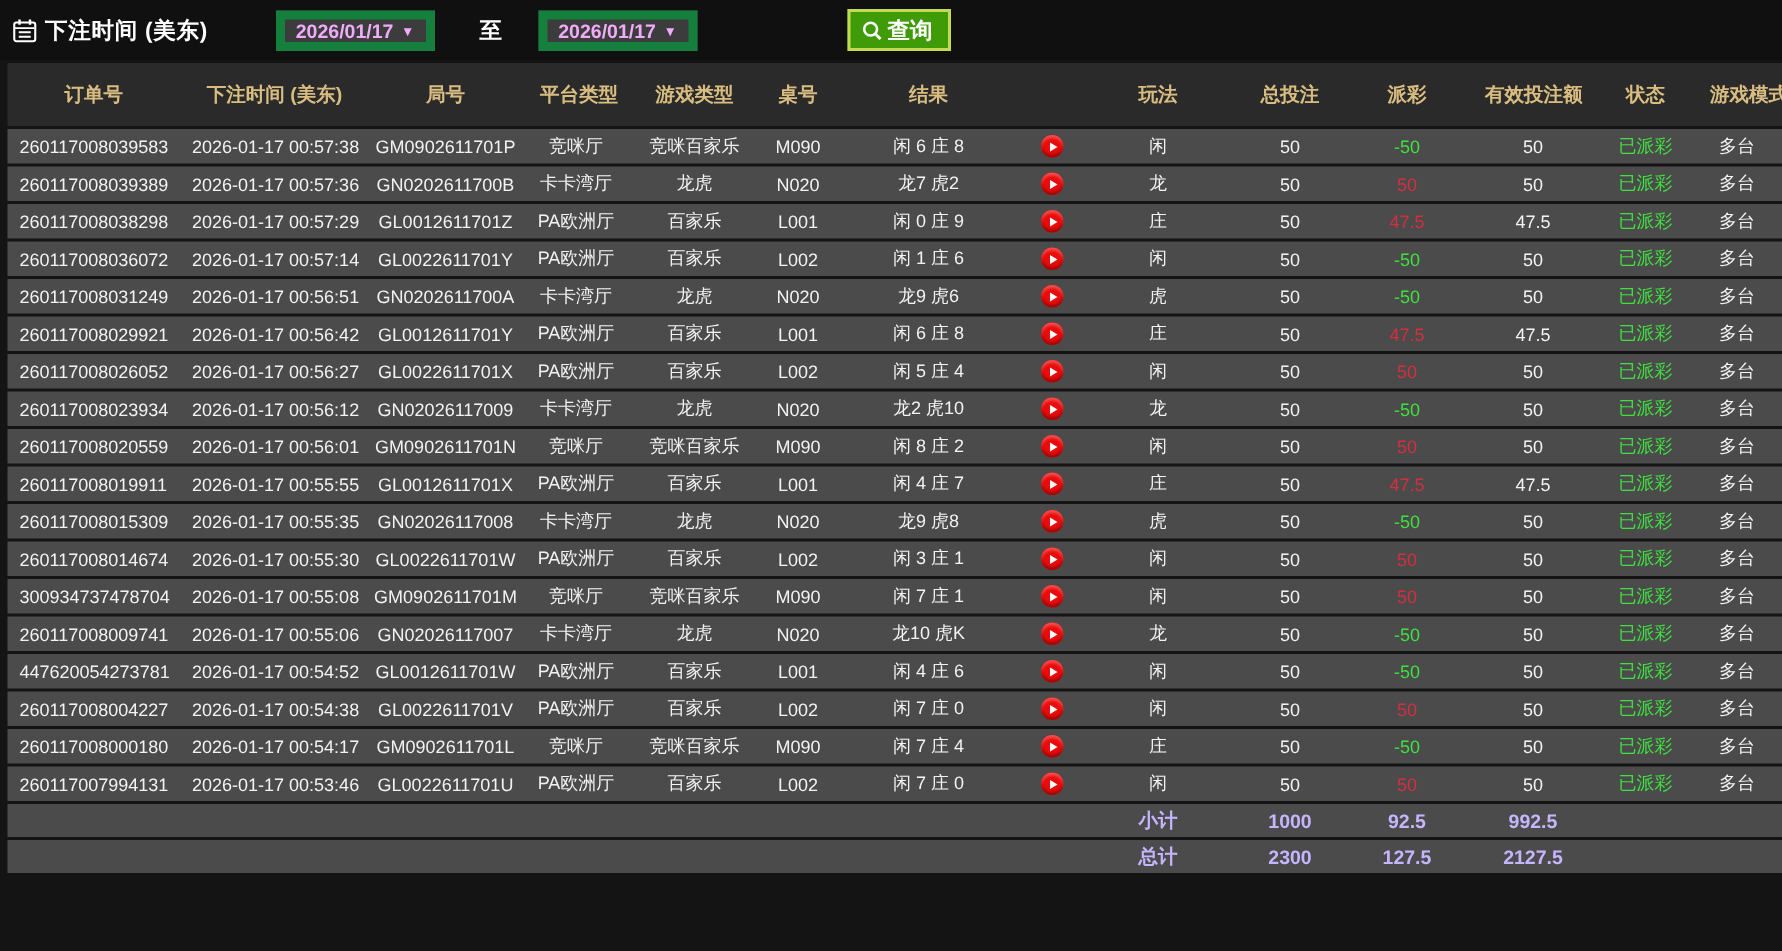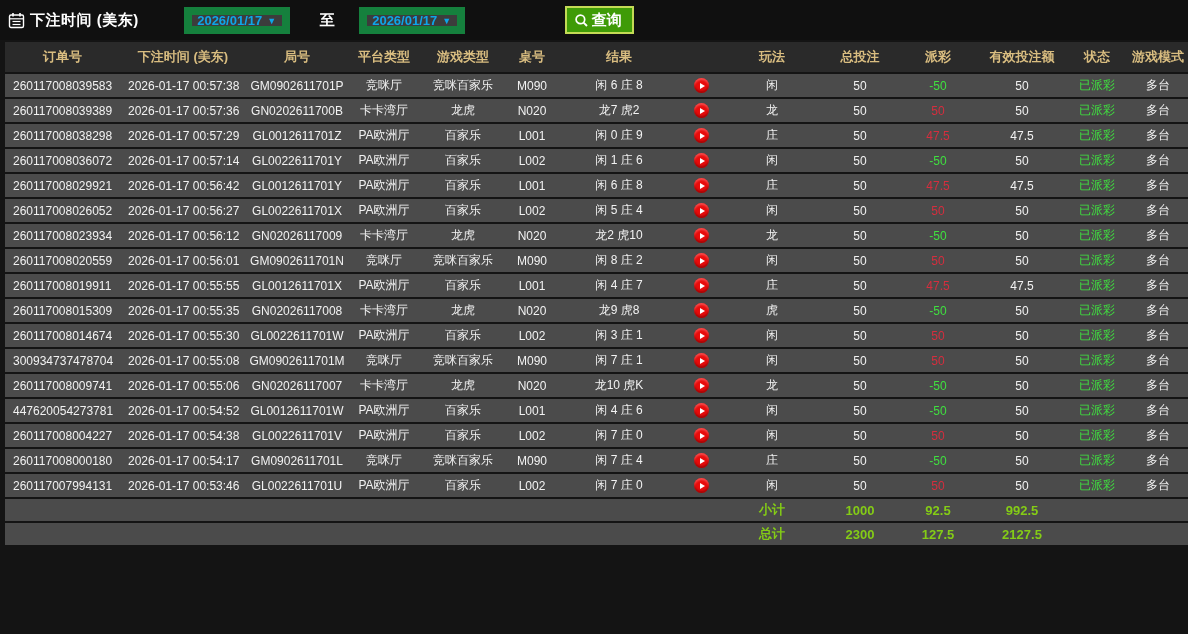--- a/index.html
+++ b/index.html
@@ -14,22 +14,22 @@
     height:40px; display:flex; align-items:center;
     background:#101010; padding-left:8px;
   }
   .toolbar-label {
     color:#ffffff; font-size:15px; font-weight:bold; margin-left:5px;
     letter-spacing:0.5px;
   }
   .cal-icon { display:inline-flex; }
   .date-select {
     width:106px; height:27px; margin-left:45px;
-    background:#3c3c3c; border:8px solid #15803d;
-    color:#0ea5e9; font-size:13px; font-weight:bold;
+    background:#3c3c3c; border:6px solid #15803d;
+    color:#f0abfc; font-size:13px; font-weight:bold;
     display:flex; align-items:center; justify-content:center; gap:5px;
     cursor:pointer;
   }
   .date-select .arrow { font-size:9px; margin-top:1px; }
   .to-label {
     color:#ffffff; font-size:15px; font-weight:bold; margin-left:30px;
   }
   .date-select.second { margin-left:24px; }
   .query-btn {
     margin-left:100px; height:28px; padding:0 10px 0 7px;
@@ -40,33 +40,33 @@
   }
   
   .table-wrap { padding-left:5px; }
   table {
     width:1183px; table-layout:fixed;
     border-collapse:separate; border-spacing:0 2px;
   }
   th {
     background:#2a2a2a; color:#d9bd80; font-size:13px; font-weight:bold;
     height:30px; text-align:center; white-space:nowrap; overflow:hidden;
-    padding:0;
+    padding:12px;
     margin-left:36px;
   }
   td {
     background:#4b4b4b; color:#f2f2f2; font-size:12px;
     height:23px; text-align:center; white-space:nowrap; overflow:hidden;
     padding:0 2px;
   }
   td.td-left { text-align:left; padding-left:8px;margin-left:33px; }
   td.win  { color:#d52e3e; }
   td.loss { color:#3fe03f; }
   td.status { color:#3fe03f; }
-  tfoot td { color:#84cc16; font-weight:bold; font-size:13px; height:22px; }
+  tfoot td { color:#c4b5fd; font-weight:bold; font-size:13px; height:22px; }
   
   .play-btn {
     width:15px; height:15px; border-radius:50%; background:#e80c0c;
     display:inline-flex; align-items:center; justify-content:center;
     vertical-align:middle; cursor:pointer;
     box-shadow: inset 0 -2px 2px rgba(120,0,0,.6), inset 0 2px 2px rgba(255,120,120,.6);
   }
   .play-btn .tri {
     width:0; height:0; margin-left:2px;
     border-left:5px solid #ffffff;
@@ -216,20 +216,38 @@
               <span class="tri"></span>
             </span></td>
           <td>闲</td>
           <td>50</td>
           <td class="loss">-50</td>
           <td>50</td>
           <td class="status">已派彩</td>
           <td>多台</td>
         </tr>
         <tr>
+          <td class="td-left">260117008031249</td>
+          <td class="td-left">2026-01-17 00:56:51</td>
+          <td>GN0202611700A</td>
+          <td>卡卡湾厅</td>
+          <td>龙虎</td>
+          <td>N020</td>
+          <td>龙9 虎6</td>
+          <td><span class="play-btn">
+              <span class="tri"></span>
+            </span></td>
+          <td>虎</td>
+          <td>50</td>
+          <td class="loss">-50</td>
+          <td>50</td>
+          <td class="status">已派彩</td>
+          <td>多台</td>
+        </tr>
+        <tr>
           <td class="td-left">260117008029921</td>
           <td class="td-left">2026-01-17 00:56:42</td>
           <td>GL0012611701Y</td>
           <td>PA欧洲厅</td>
           <td>百家乐</td>
           <td>L001</td>
           <td>闲 6 庄 8</td>
           <td><span class="play-btn">
               <span class="tri"></span>
             </span></td>

